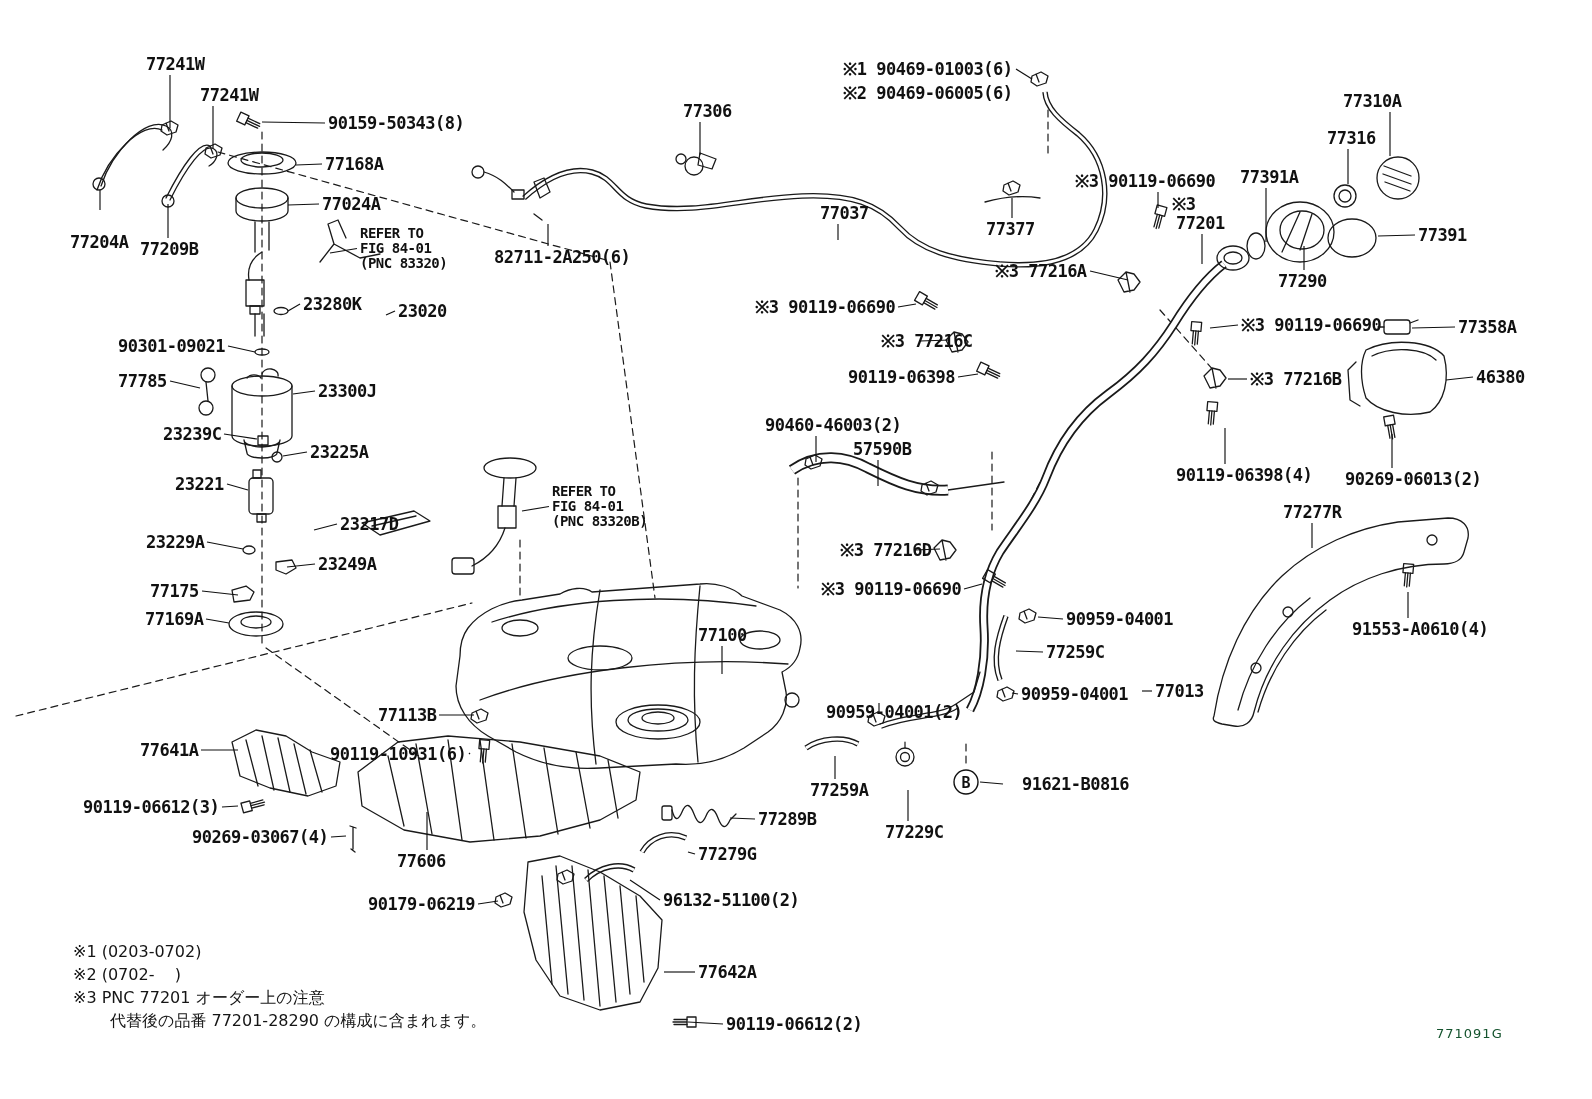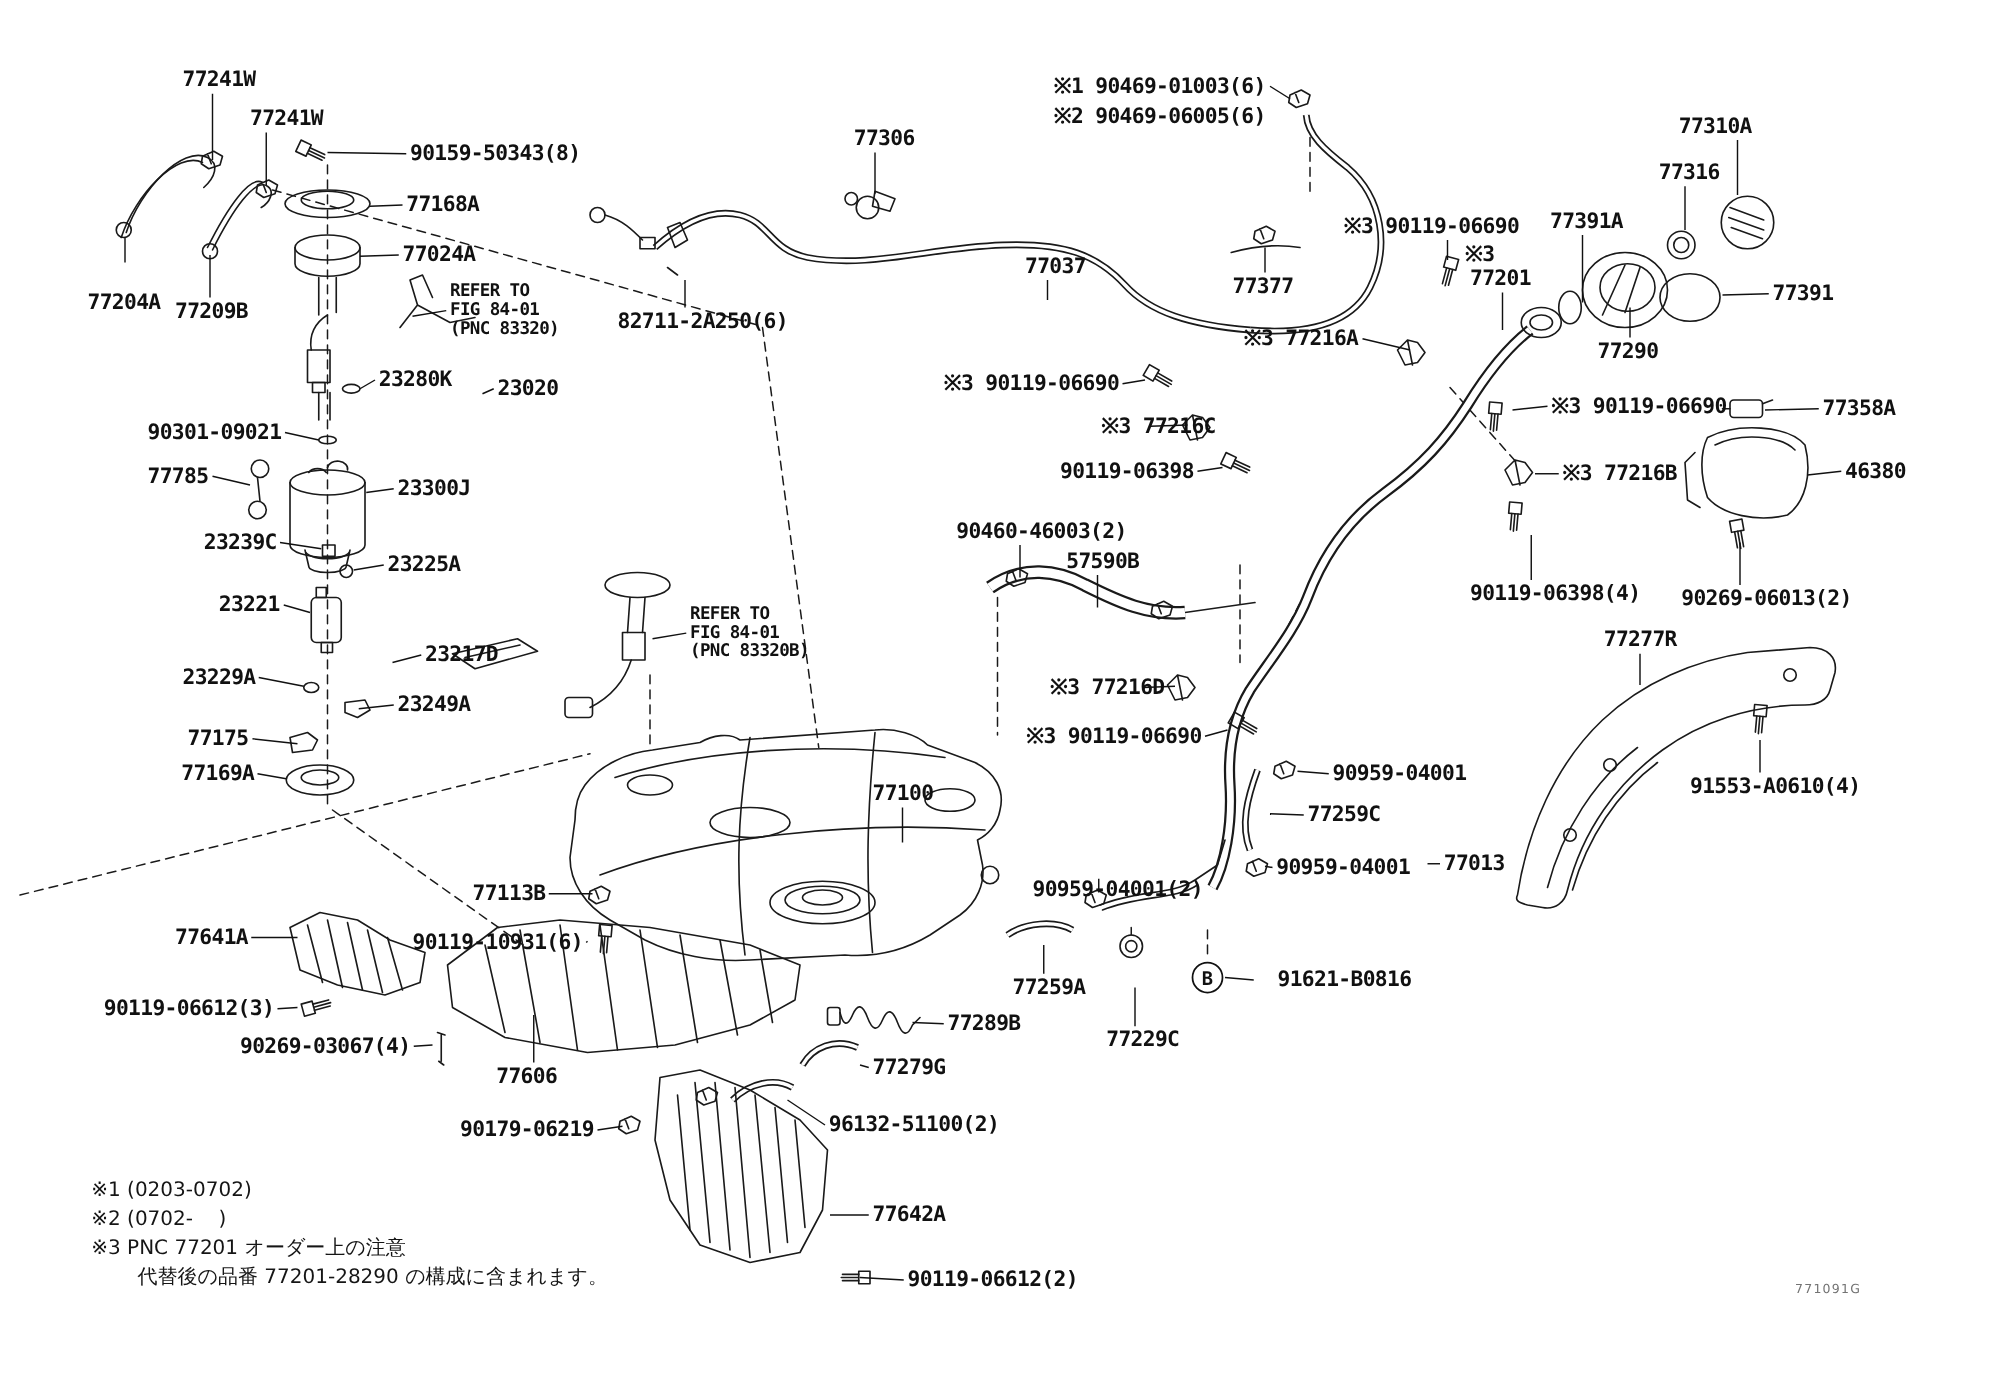--- a/index.html
+++ b/index.html
@@ -17,21 +17,21 @@
   .hi{stroke:#fff;fill:none;stroke-width:7.4}
   .plabel{position:absolute;font-weight:bold;font-size:17px;line-height:1.08;
           letter-spacing:-0.5px;color:#111;white-space:pre}
   .plabel.small{font-size:14px}
   .note{position:absolute;font-family:"DejaVu Sans","Liberation Sans",sans-serif;
         font-weight:400;font-size:16px;color:#151515;white-space:pre}
   .note-1{left:73px;top:942px}.note-2{left:73px;top:965px}
   .note-3{left:73px;top:988px}.note-4{left:110px;top:1011px}
   .figure-code{position:absolute;left:1436px;top:1026px;
         font-family:"DejaVu Sans","Liberation Sans",sans-serif;
-        font-size:10px;color:#737373;letter-spacing:1px}
+        font-size:13px;color:#14532d;letter-spacing:1px}
   .leader{stroke:#111;stroke-width:1.15}
 </style>
 </head>
 <body>
 
 <div class="canvas">
 
   <svg class="art" width="1592" height="1099" viewBox="0 0 1592 1099">
     <defs>
       <g id="bolt" class="s">

